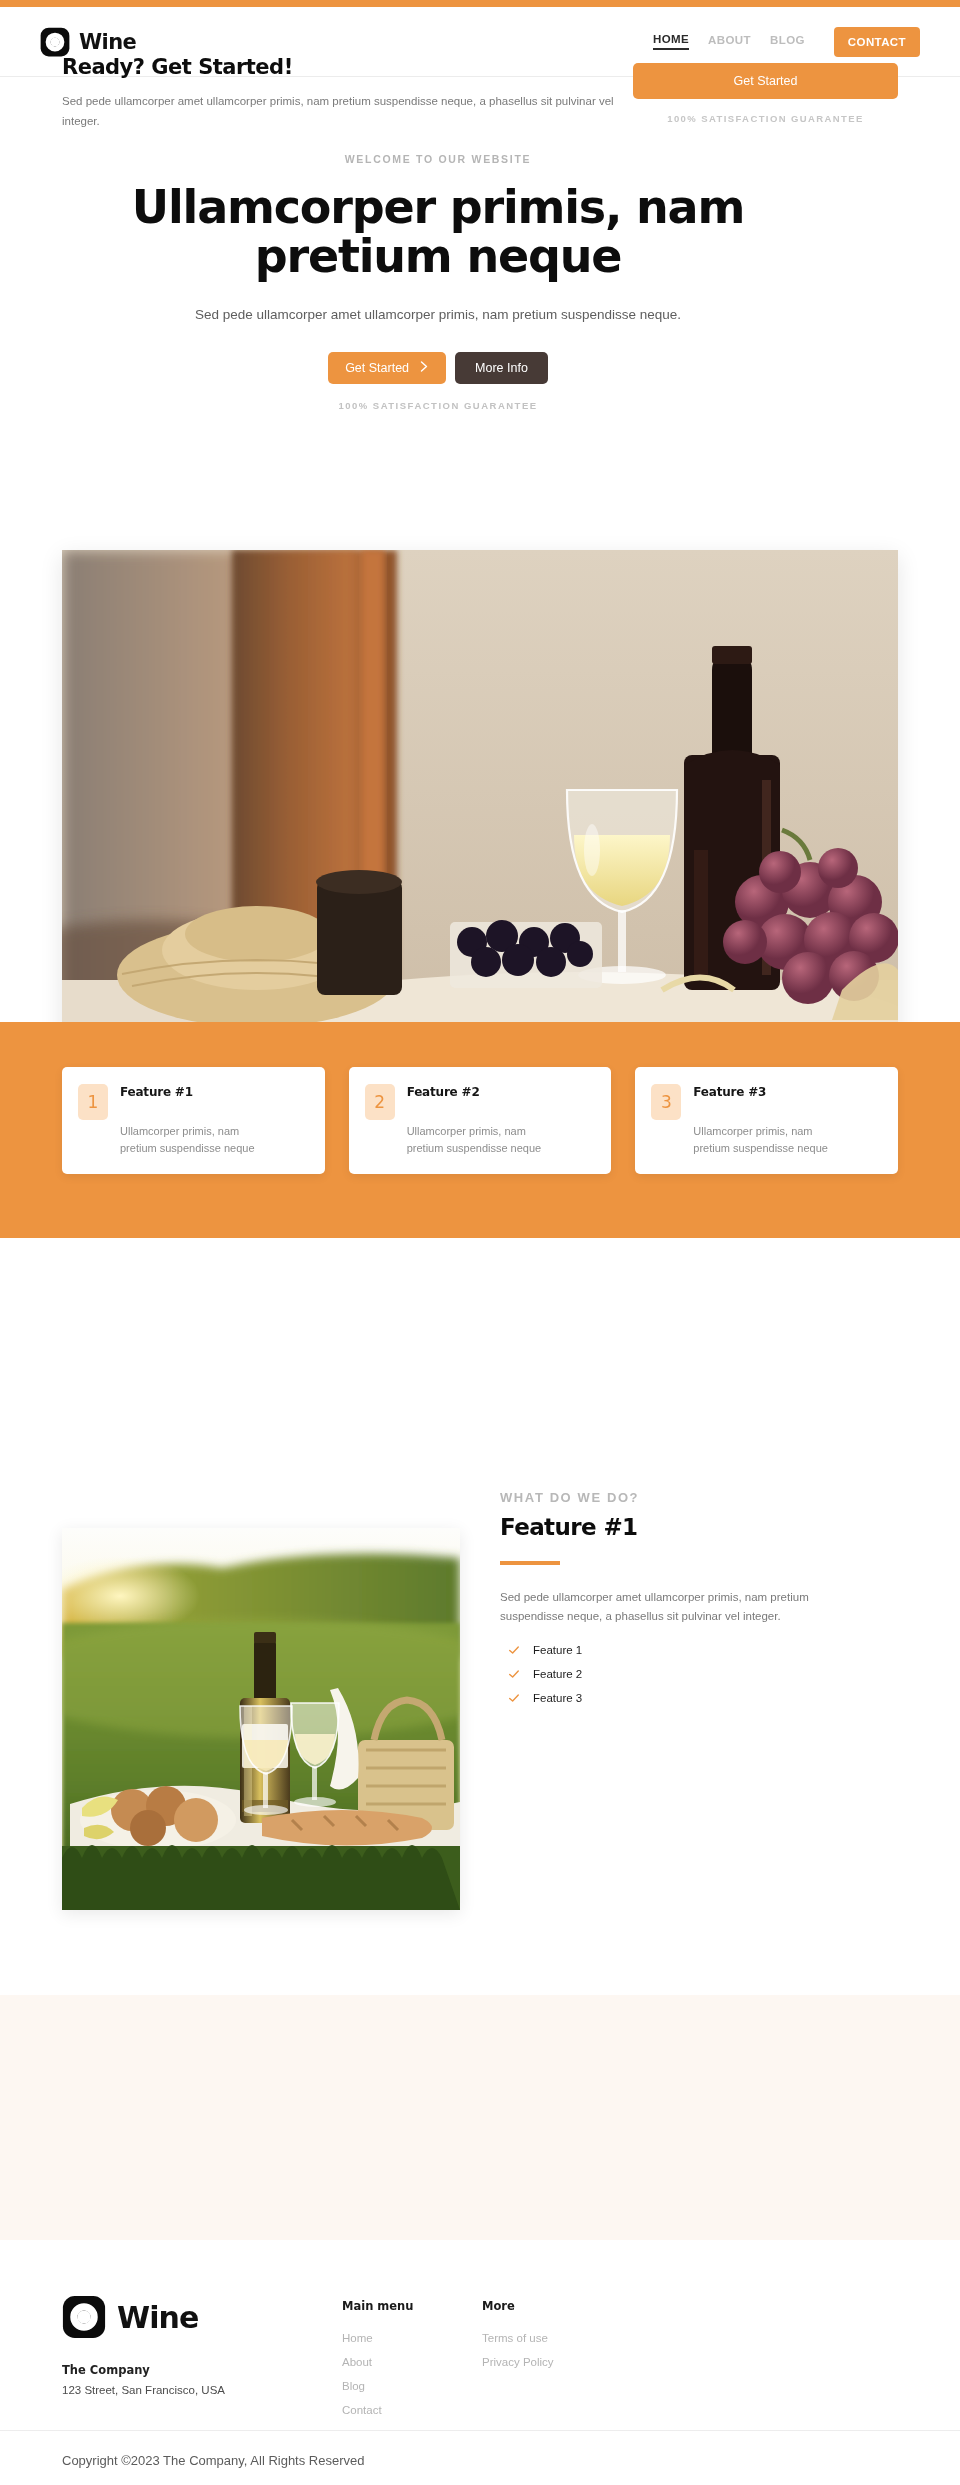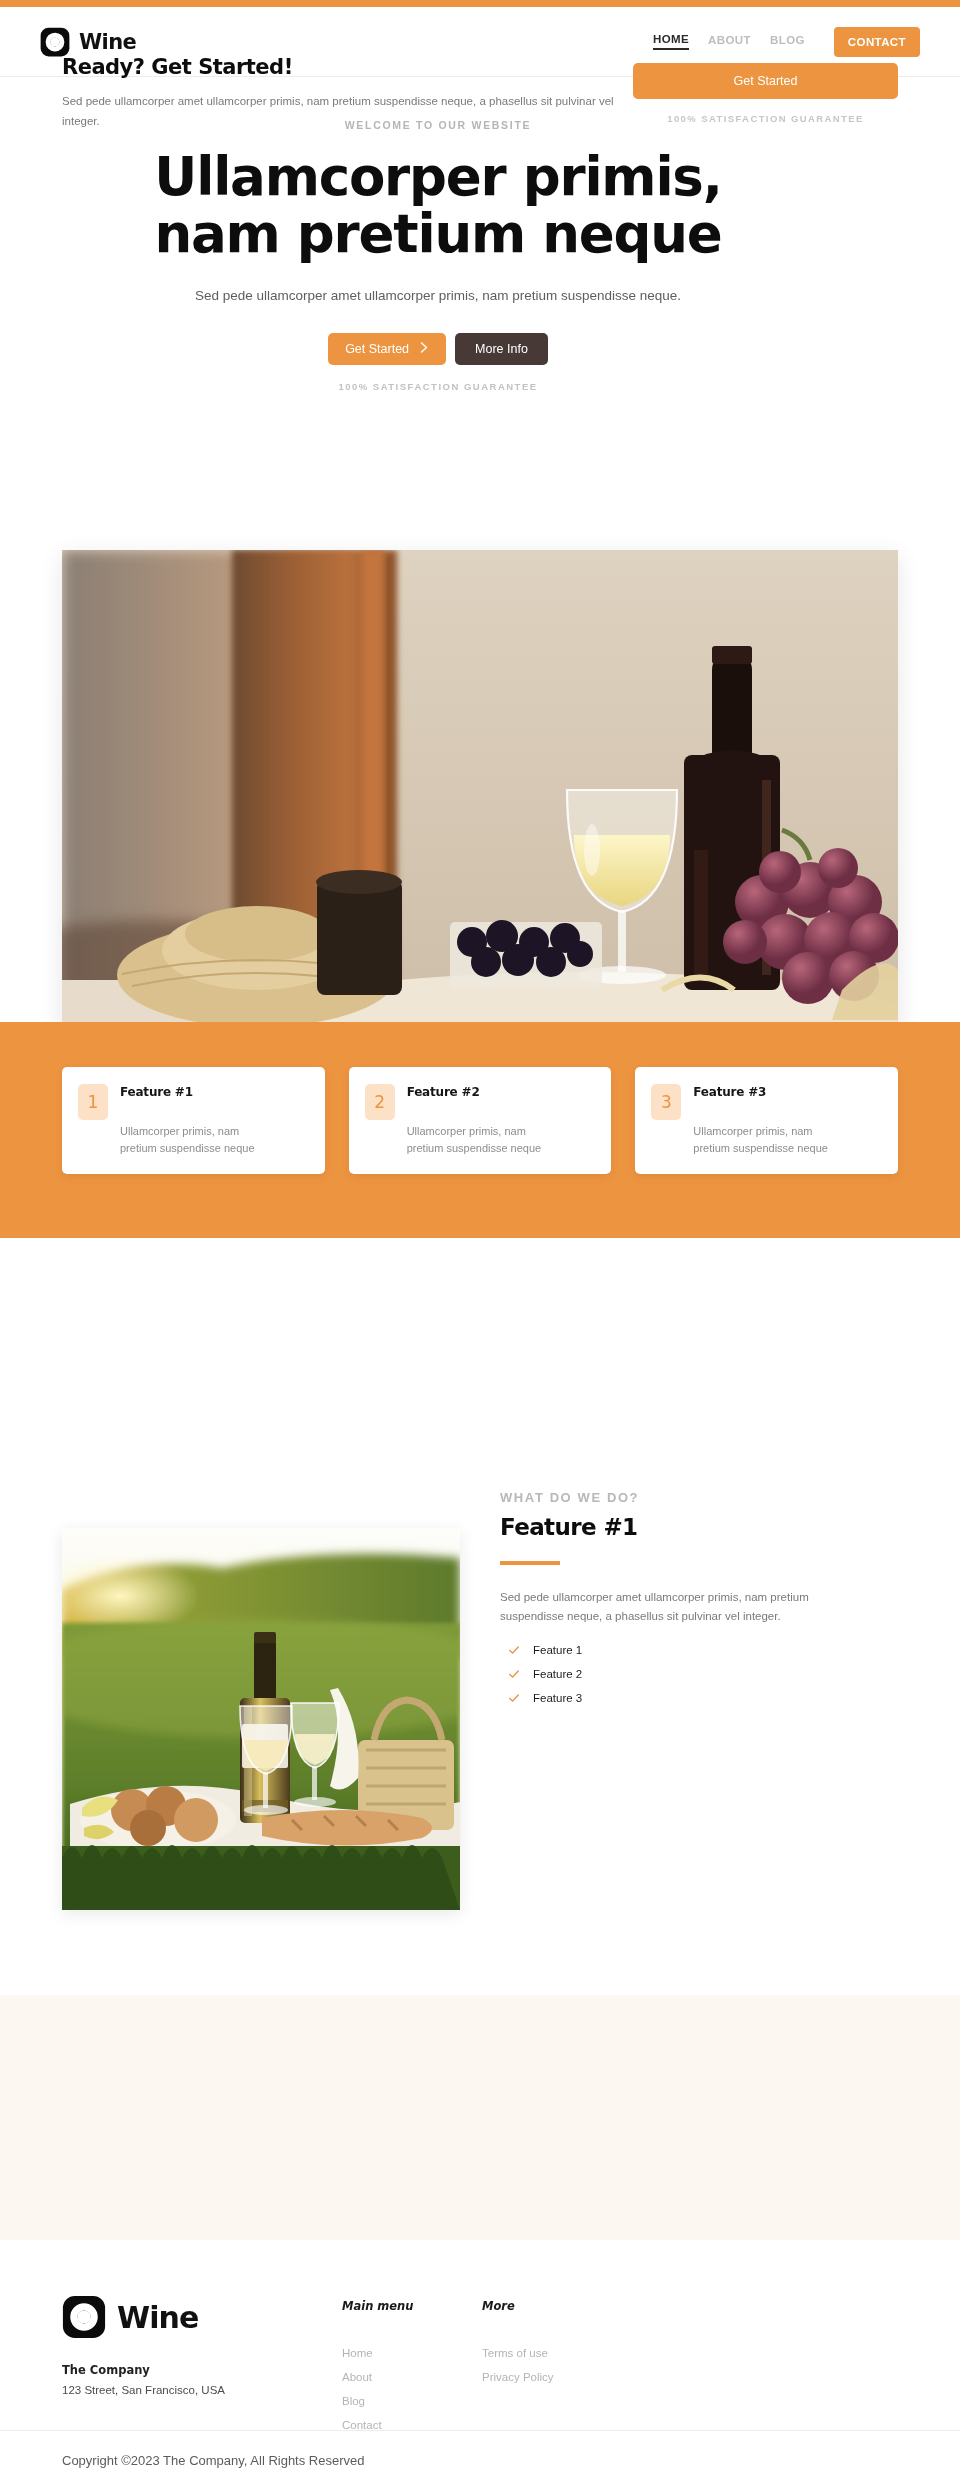--- a/index.html
+++ b/index.html
@@ -100,35 +100,35 @@
     font-family: "Liberation Sans", sans-serif;
   }
 
   
   .hero {
     position: absolute;
     top: 78px; left: 0;
     width: 876px;
     background: #ffffff;
     text-align: center;
-    padding-top: 41px;
+    padding-top: 75px;
   }
 
   .eyebrow {
     font-size: 10.5px;
     font-weight: bold;
     letter-spacing: 1.7px;
     color: #b5b5b5;
     text-transform: uppercase;
   }
 
   .hero-title {
     font-family: "DejaVu Sans", sans-serif;
     font-weight: bold;
-    font-size: 53px;
+    font-size: 46px;
     line-height: 1.07;
     letter-spacing: -1.2px;
     color: #0d0d0d;
     margin: 18px auto 0;
     max-width: 700px;
   }
 
   .hero-sub {
     font-size: 13.5px;
     color: #5e5e5e;
@@ -429,22 +429,21 @@
   }
 
   .footer-col { width: 140px; padding-top: 4px; }
   .footer-col.legal { width: 180px; }
 
   .footer-col-title {
     font-family: "DejaVu Sans", sans-serif;
     font-weight: bold;
     font-size: 11.5px;
     color: #1a1a1a;
-    margin-bottom: 28px;
-    font-style: italic;
+    margin-bottom: 13px;
   }
 
   .footer-link {
     display: block;
     font-size: 11.5px;
     color: #b4b4b4;
     text-decoration: none;
     padding: 6px 0;
     cursor: pointer;
   }

